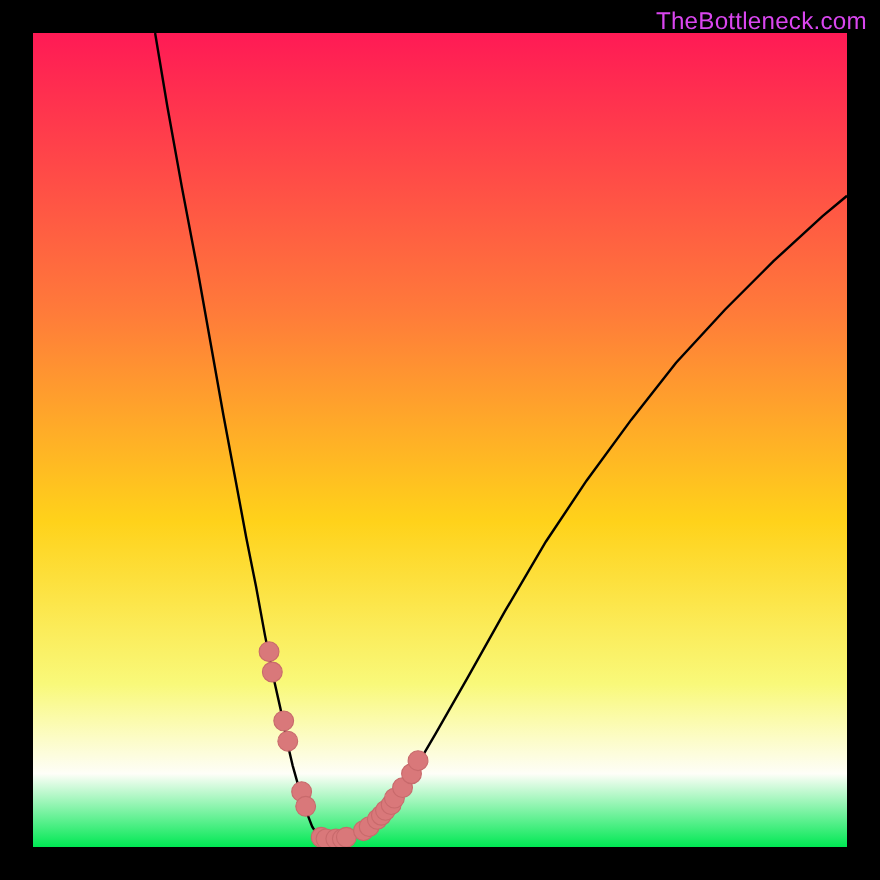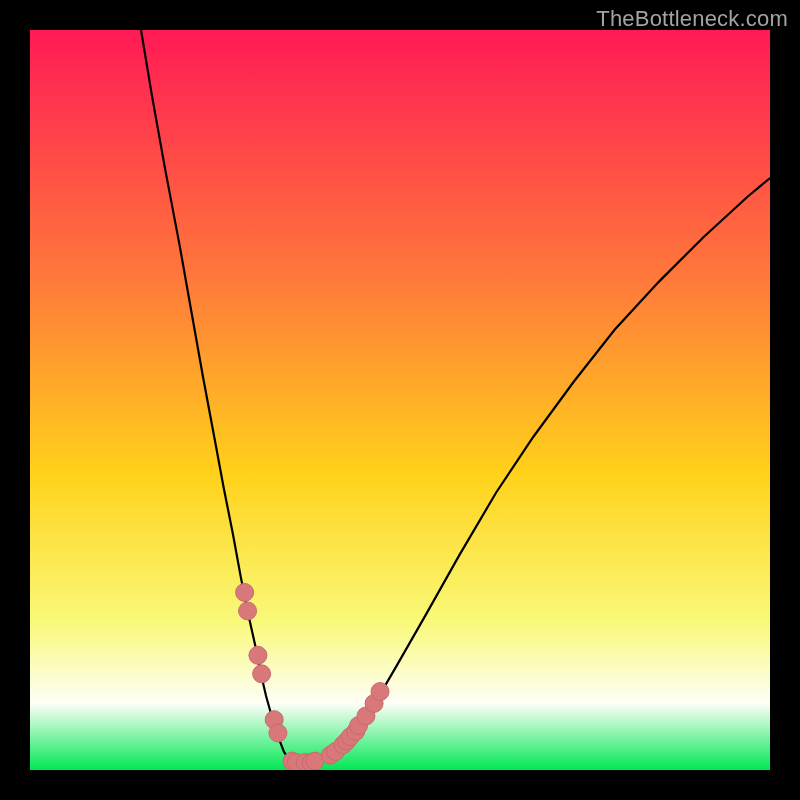--- a/index.html
+++ b/index.html
@@ -26,21 +26,21 @@
     overflow: hidden;
   }
   .gradient-bg {
     position: absolute;
     inset: 0;
   }
   .attribution {
     position: absolute;
     top: 6px;
     right: 12px;
-    color: #a3a3a3;
+    color: #d946ef;
     font-size: 22px;
     font-weight: 400;
     letter-spacing: 0.2px;
   }
   svg.overlay {
     position: absolute;
     inset: 0;
   }
 </style>
 </head>

